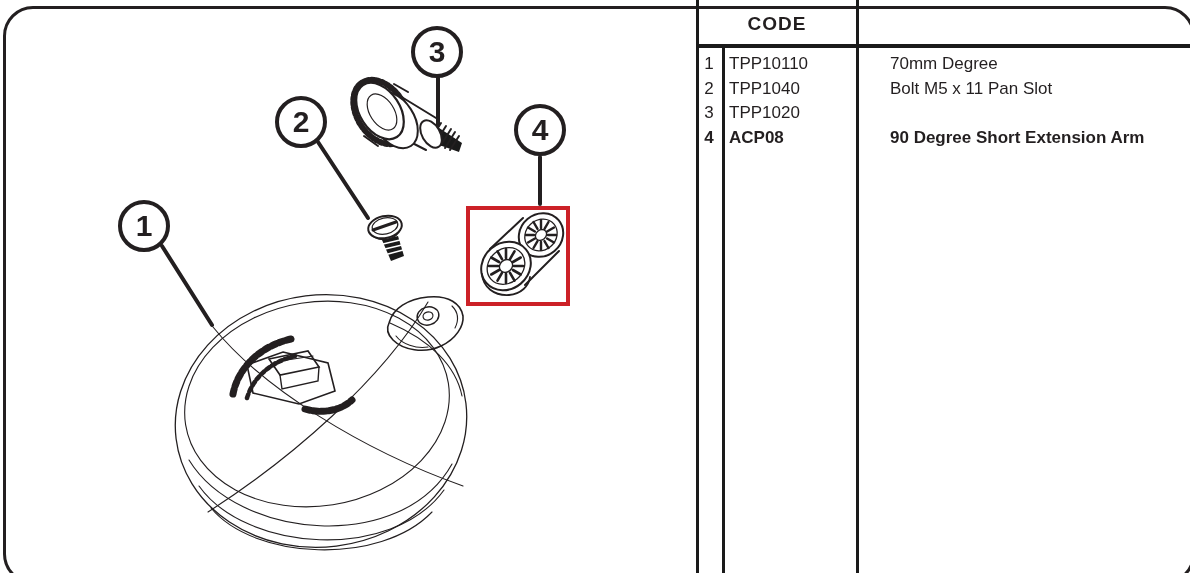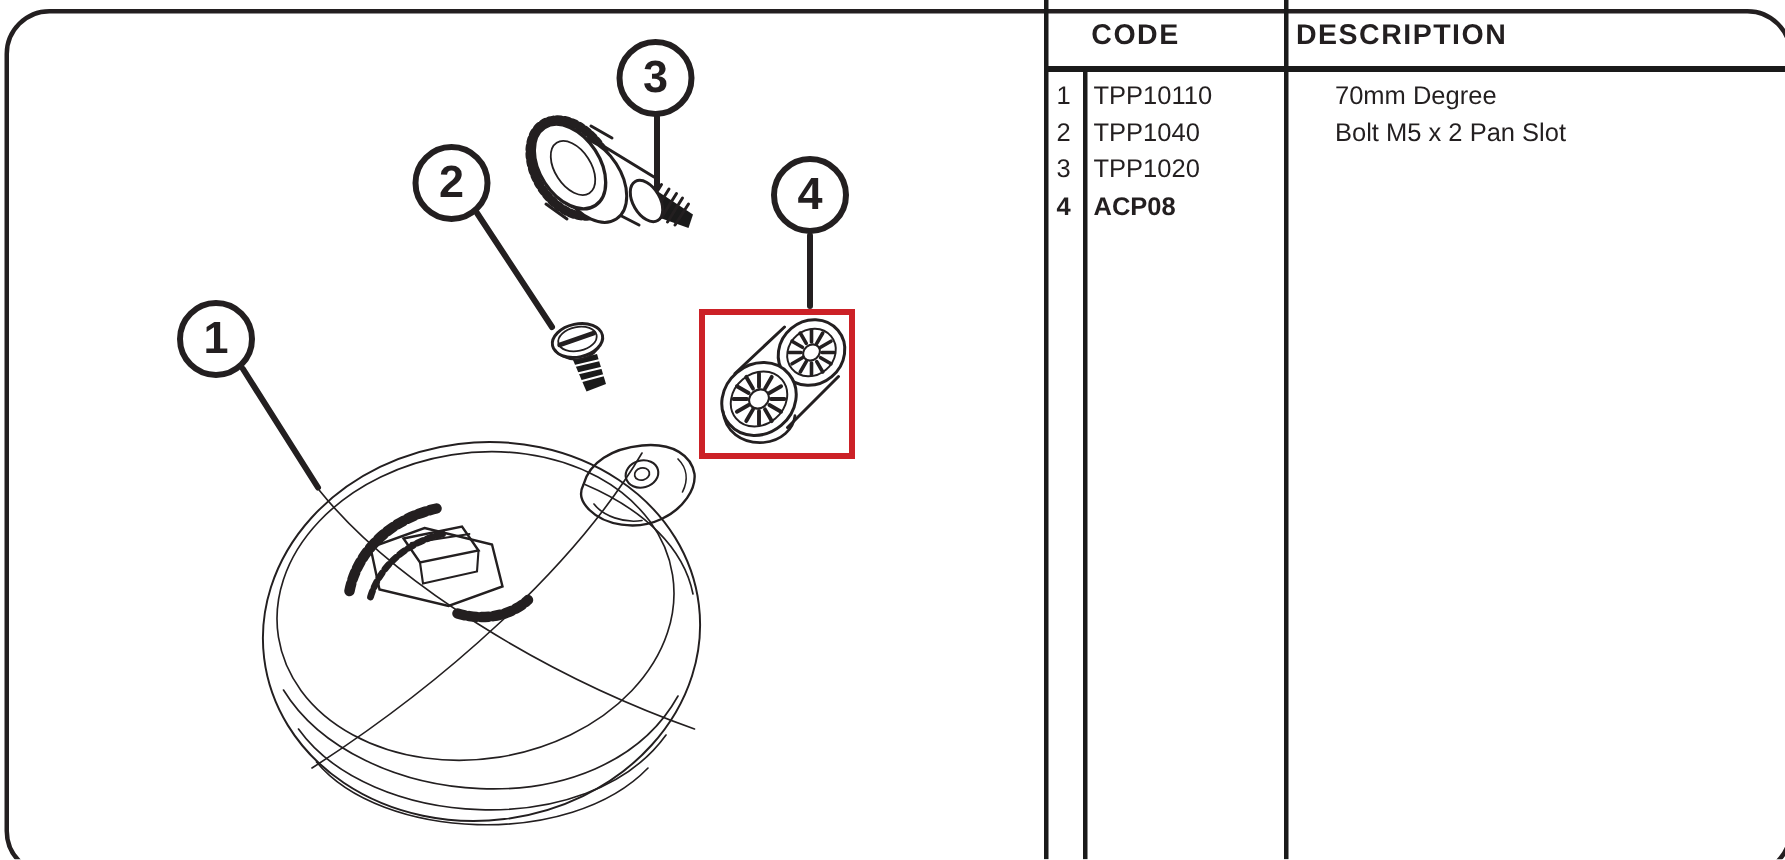--- a/index.html
+++ b/index.html
@@ -32,21 +32,21 @@
   
   .v-line { position:absolute; background:#1a1a1a; z-index:6; }
   .v-left  { left:696px; top:0; width:3px;   height:573px; }
   .v-num   { left:722px; top:46px; width:2.5px; height:527px; }
   .v-desc  { left:856px; top:0; width:3px;   height:573px; }
   .h-header-bottom { position:absolute; left:696px; top:44px; width:494px; height:3.5px; background:#1a1a1a; z-index:6; }
   .th {
     position:absolute; top:13px; font-weight:bold; font-size:19px;
     letter-spacing:1px; z-index:7; white-space:nowrap;
   }
-  .th-code { left:699px; width:134px; text-align:center; padding-right:18px; box-sizing:border-box; }
+  .th-code { left:719px; width:134px; text-align:center; padding-right:18px; box-sizing:border-box; }
   .th-desc { left:864px; }
   .tbody {
     position:absolute; left:696px; top:47px; width:494px; padding-top:5px; z-index:7;
   }
   .trow { display:flex; height:24.6px; align-items:center; font-size:17px; white-space:nowrap; }
   .trow-bold { font-weight:bold; }
   .cell-num  { width:26px; text-align:center; flex:none; }
   .cell-code { width:160px; padding-left:7px; box-sizing:border-box; flex:none; }
   .cell-desc { flex:1; padding-left:8px; box-sizing:border-box; }
 </style>
@@ -174,36 +174,36 @@
   <div class="callout" style="left:514px; top:104px;">
     <span>4</span>
   </div>
 
   <div class="v-line v-left"></div>
   <div class="v-line v-num"></div>
   <div class="v-line v-desc"></div>
   <div class="h-header-bottom"></div>
 
   <div class="th th-code">CODE</div>
-  <div class="th th-desc">DESCRIPTION</div>
 
   <div class="tbody">
     <div class="trow">
       <span class="cell-num">1</span>
       <span class="cell-code">TPP10110</span>
       <span class="cell-desc">70mm Degree</span>
     </div>
     <div class="trow">
       <span class="cell-num">2</span>
       <span class="cell-code">TPP1040</span>
-      <span class="cell-desc">Bolt M5 x 2 Pan Slot</span>
+      <span class="cell-desc">Bolt M5 x 11 Pan Slot</span>
     </div>
     <div class="trow">
       <span class="cell-num">3</span>
       <span class="cell-code">TPP1020</span>
     </div>
     <div class="trow trow-bold">
       <span class="cell-num">4</span>
       <span class="cell-code">ACP08</span>
+      <span class="cell-desc">90 Degree Short Extension Arm</span>
     </div>
   </div>
 
 </div>
 
 </body></html>

